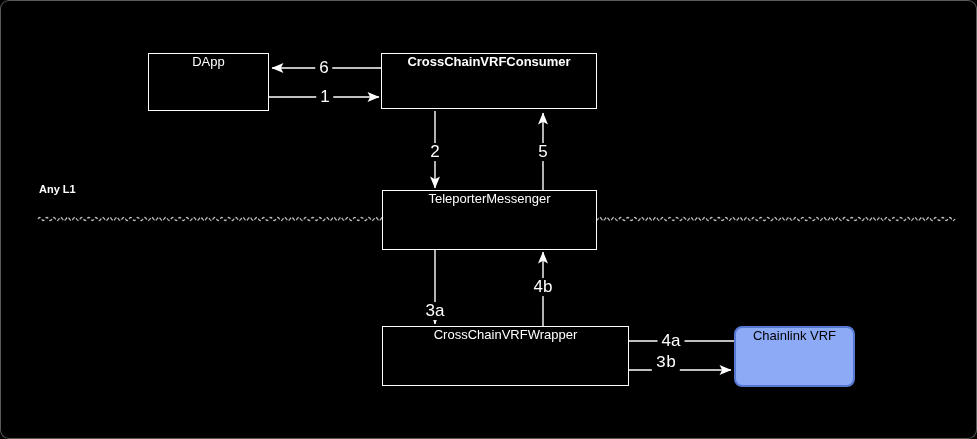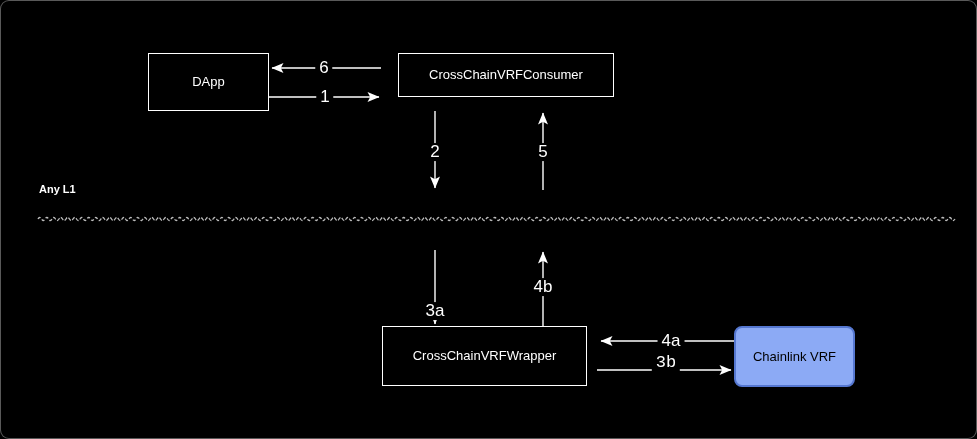--- a/index.html
+++ b/index.html
@@ -29,21 +29,21 @@
   }
   .divider {
     stroke: var(--divider, #bdbdbd);
     stroke-width: 1.3;
     fill: none;
     stroke-dasharray: 3.4 1.6;
   }
   .node {
     position: absolute;
     display: flex;
-    align-items: center;
+    align-items: flex-start;
     justify-content: center;
     box-sizing: border-box;
     background: var(--node-fill, #000);
     border: 1px solid var(--node-border, #fff);
     color: var(--node-text, #fff);
     font-size: 13px;
     text-align: center;
     line-height: 1.2;
   }
   .node.chainlink {
@@ -90,26 +90,29 @@
     <line class="edge" x1="434" y1="249" x2="434" y2="323" marker-end="url(#arrow)"></line>
     <line class="edge" x1="542" y1="325" x2="542" y2="251" marker-end="url(#arrow)"></line>
     <line class="edge" x1="733" y1="340" x2="600" y2="340" marker-end="url(#arrow)"></line>
     <line class="edge" x1="596" y1="369" x2="730" y2="369" marker-end="url(#arrow)"></line>
   </svg>
 
   <div class="node" style="left:147px; top:52px; width:121px; height:58px;">
     <span>DApp</span>
   </div>
 
-  <div class="node" style="left:397px; top:52px; width:216px; height:44px;">
+  <div class="node" style="left:380px; top:52px; width:216px; height:56px;font-weight:bold;">
     <span>CrossChainVRFConsumer</span>
   </div>
 
+  <div class="node" style="left:381px; top:189px; width:215px; height:60px;">
+    <span>TeleporterMessenger</span>
+  </div>
 
-  <div class="node" style="left:381px; top:325px; width:205px; height:60px;">
+  <div class="node" style="left:381px; top:325px; width:247px; height:60px;">
     <span>CrossChainVRFWrapper</span>
   </div>
 
   <div class="node chainlink" style="left:733px; top:325px; width:121px; height:61px;border-radius:8px;">
     <span>Chainlink VRF</span>
   </div>
 
   <div class="edge-label" style="left:323px; top:67px;">6</div>
   <div class="edge-label" style="left:324px; top:96px;">1</div>
   <div class="edge-label" style="left:434px; top:151px;">2</div>

